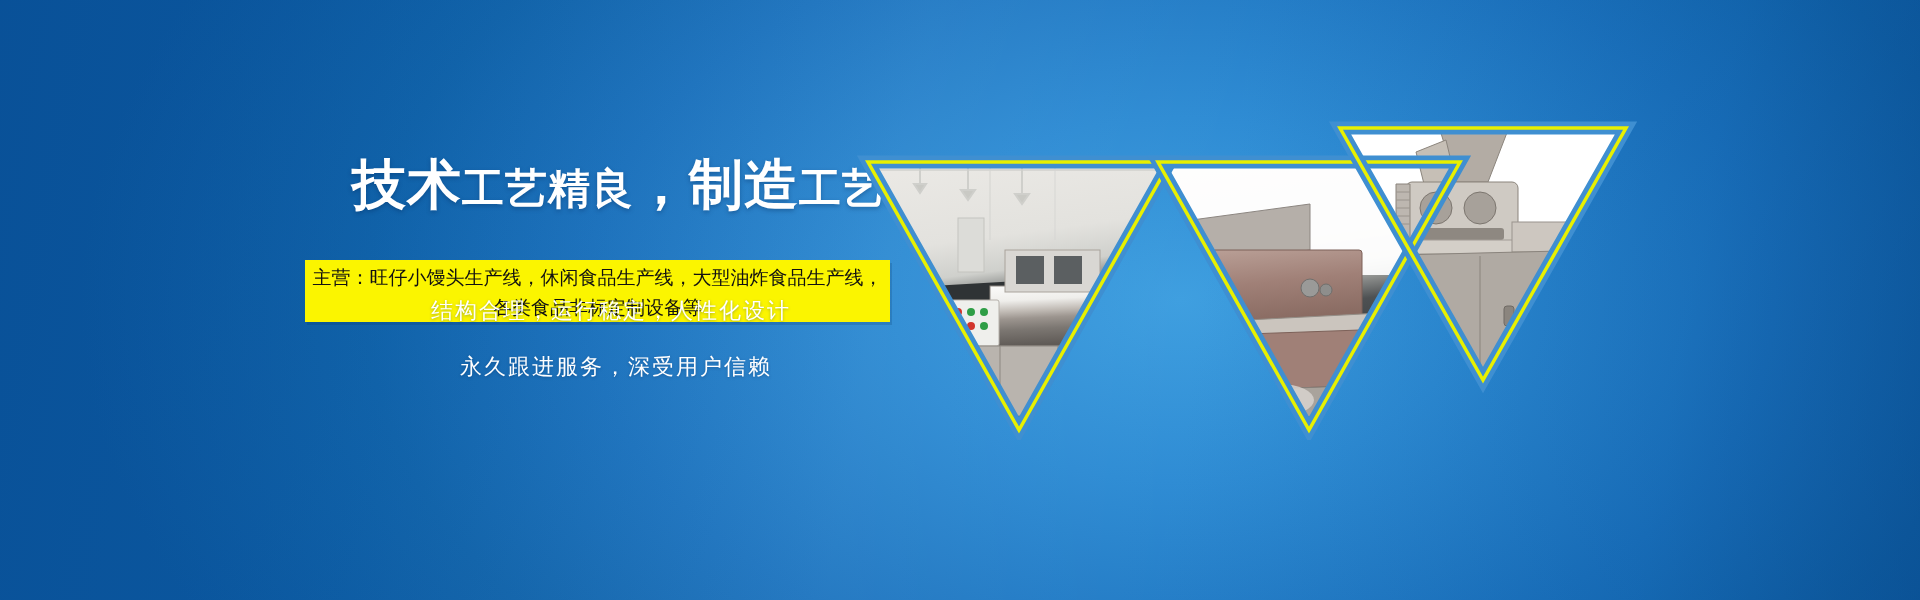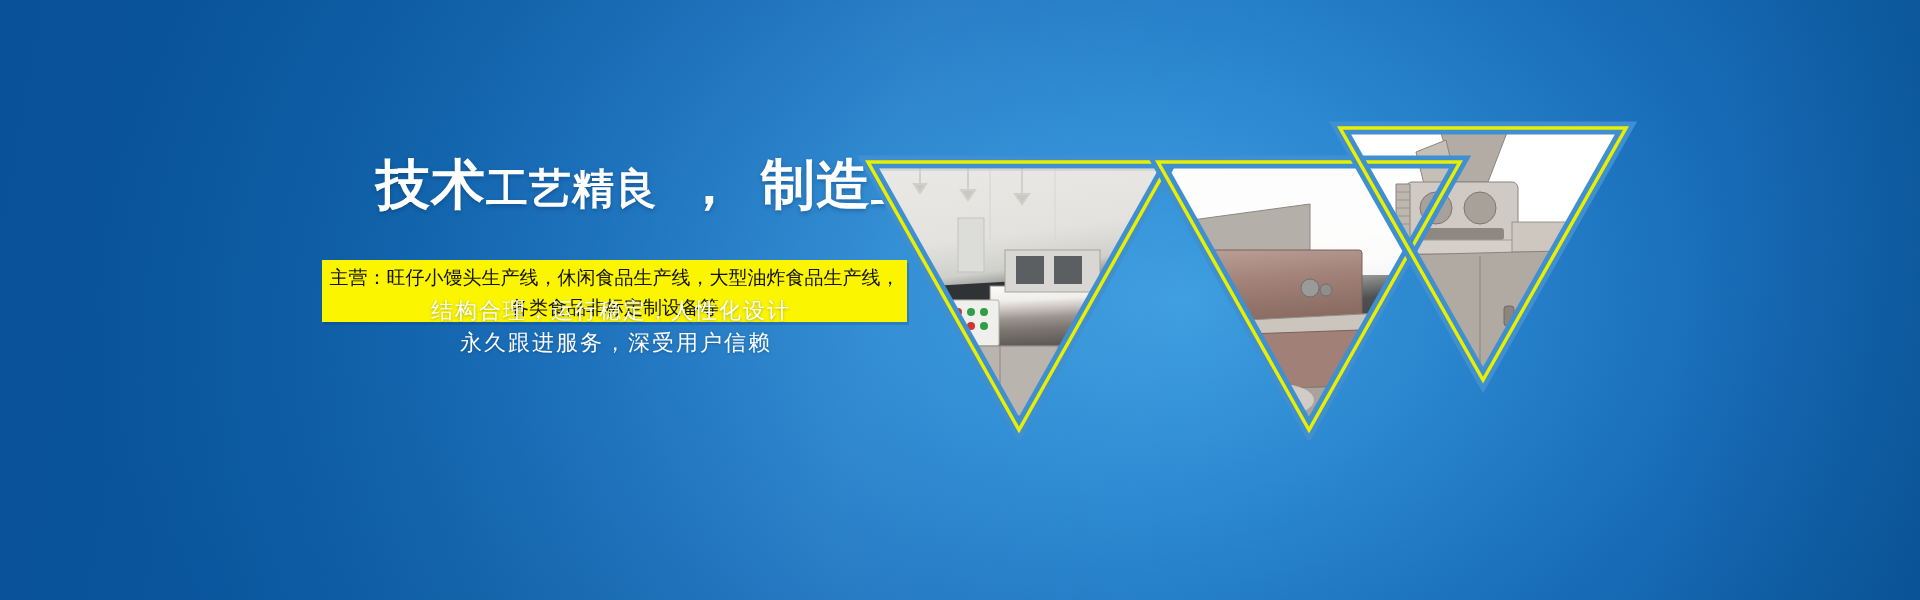--- a/index.html
+++ b/index.html
@@ -23,41 +23,41 @@
   #headline{
     position:absolute;left:352px;top:157px;
     color:#ffffff;
     font-weight:bold;
     font-size:50px;
     letter-spacing:1px;
     line-height:56px;
     white-space:nowrap;
     text-shadow:0 2px 4px rgba(0,40,90,.35);
   }
-  #headline .big{font-size:54px;margin-left:24px;}
+  #headline .big{font-size:54px;}
   #headline .sm{font-size:42px;}
 
   #yellowbar{
-    position:absolute;left:322px;top:260px;width:585px;height:62px;
+    position:absolute;left:305px;top:260px;width:585px;height:62px;
     background:#fbf500;
     box-shadow:2px 3px 0 rgba(0,45,95,.18);
   }
   #yellowbar .line{
     color:#111111;font-size:19px;line-height:30px;text-align:center;white-space:nowrap;
   }
   #yellowbar .l1{padding-top:2px;}
   #yellowbar .l2{}
 
   .subline{
     position:absolute;color:#ffffff;font-size:22px;letter-spacing:2px;white-space:nowrap;
     text-shadow:0 1px 3px rgba(0,40,90,.35);
     margin-left:11px;
   }
   #subline1{left:420px;top:296px;}
-  #subline2{left:449px;top:328px;}
+  #subline2{left:449px;top:352px;}
 
   
   #collage{position:absolute;left:840px;top:100px;width:1080px;height:340px;}
   #collage svg{display:block;}
 </style>
 </head>
 <body>
 
 <div id="banner">
 

